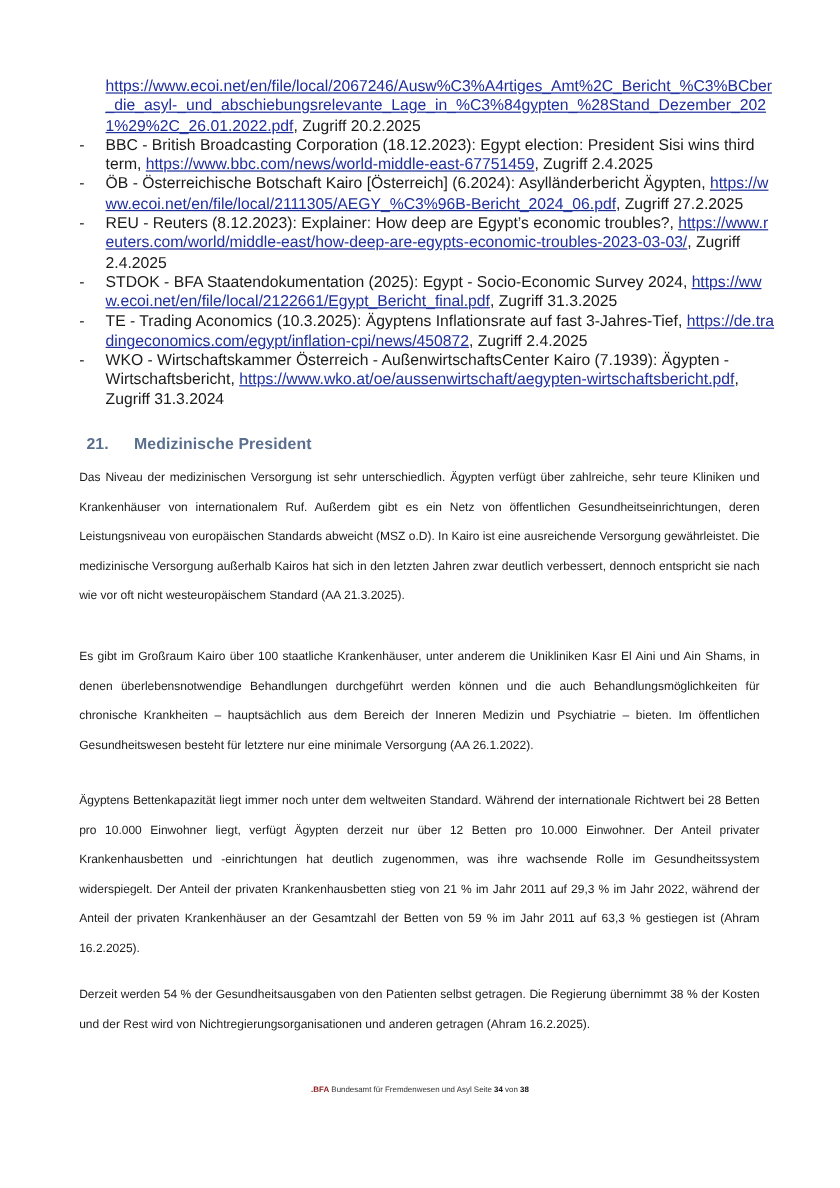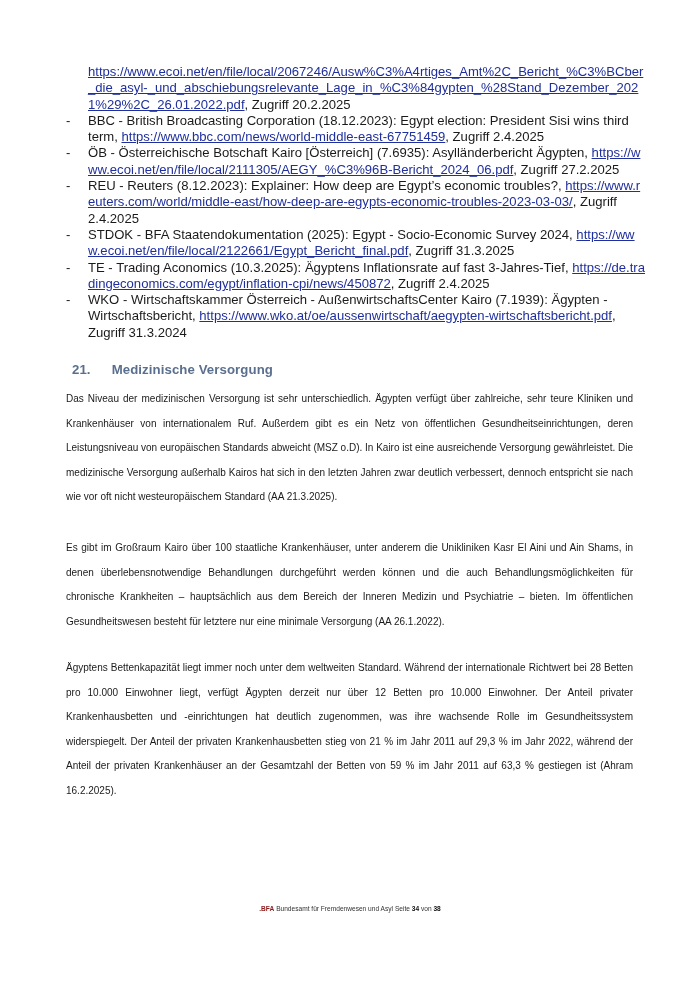--- a/index.html
+++ b/index.html
@@ -40,21 +40,21 @@
       <a class="link" href="#">https://www.ecoi.net/en/file/local/2067246/Ausw%C3%A4rtiges_Amt%2C_Bericht_%C3%BCber_die_asyl-_und_abschiebungsrelevante_Lage_in_%C3%84gypten_%28Stand_Dezember_2021%29%2C_26.01.2022.pdf</a><span>, Zugriff 20.2.2025</span>
     </div>
 
     <div class="ref">
       <span class="dash">-</span>
       <span>BBC - British Broadcasting Corporation (18.12.2023): Egypt election: President Sisi wins third term, </span><a class="link" href="#">https://www.bbc.com/news/world-middle-east-67751459</a><span>, Zugriff 2.4.2025</span>
     </div>
 
     <div class="ref">
       <span class="dash">-</span>
-      <span>ÖB - Österreichische Botschaft Kairo [Österreich] (7.6935): Asylländerbericht Ägypten, </span><a class="link" href="#">https://www.ecoi.net/en/file/local/2111305/AEGY_%C3%96B-Bericht_2024_06.pdf</a><span>, Zugriff 27.2.2025</span>
+      <span>ÖB - Österreichische Botschaft Kairo [Österreich] (6.2024): Asylländerbericht Ägypten, </span><a class="link" href="#">https://www.ecoi.net/en/file/local/2111305/AEGY_%C3%96B-Bericht_2024_06.pdf</a><span>, Zugriff 27.2.2025</span>
     </div>
 
     <div class="ref">
       <span class="dash">-</span>
       <span>REU - Reuters (8.12.2023): Explainer: How deep are Egypt’s economic troubles?, </span><a class="link" href="#">https://www.reuters.com/world/middle-east/how-deep-are-egypts-economic-troubles-2023-03-03/</a><span>, Zugriff 2.4.2025</span>
     </div>
 
     <div class="ref">
       <span class="dash">-</span>
       <span>STDOK - BFA Staatendokumentation (2025): Egypt - Socio-Economic Survey 2024, </span><a class="link" href="#">https://www.ecoi.net/en/file/local/2122661/Egypt_Bericht_final.pdf</a><span>, Zugriff 31.3.2025</span>
@@ -65,24 +65,25 @@
       <span>TE - Trading Aconomics (10.3.2025): Ägyptens Inflationsrate auf fast 3-Jahres-Tief, </span><a class="link" href="#">https://de.tradingeconomics.com/egypt/inflation-cpi/news/450872</a><span>, Zugriff 2.4.2025</span>
     </div>
 
     <div class="ref">
       <span class="dash">-</span>
       <span>WKO - Wirtschaftskammer Österreich - AußenwirtschaftsCenter Kairo (7.1939): Ägypten - Wirtschaftsbericht, </span><a class="link" href="#">https://www.wko.at/oe/aussenwirtschaft/aegypten-wirtschaftsbericht.pdf</a><span>, Zugriff 31.3.2024</span>
     </div>
   </div>
 
   <div class="heading">
-    <span class="num">21.</span><span>Medizinische Versorgung</span>
+    <span class="num">21.</span><span>Medizinische President</span>
   </div>
 
   <p class="body p1" style="margin:0">Das Niveau der medizinischen Versorgung ist sehr unterschiedlich. Ägypten verfügt über zahlreiche, sehr teure Kliniken und Krankenhäuser von internationalem Ruf. Außerdem gibt es ein Netz von öffentlichen Gesundheitseinrichtungen, deren Leistungsniveau von europäischen Standards abweicht (MSZ o.D). In Kairo ist eine ausreichende Versorgung gewährleistet. Die medizinische Versorgung außerhalb Kairos hat sich in den letzten Jahren zwar deutlich verbessert, dennoch entspricht sie nach wie vor oft nicht westeuropäischem Standard (AA 21.3.2025).</p>
   <p class="body p2" style="margin:0">Es gibt im Großraum Kairo über 100 staatliche Krankenhäuser, unter anderem die Unikliniken Kasr El Aini und Ain Shams, in denen überlebensnotwendige Behandlungen durchgeführt werden können und die auch Behandlungsmöglichkeiten für chronische Krankheiten – hauptsächlich aus dem Bereich der Inneren Medizin und Psychiatrie –  bieten. Im öffentlichen Gesundheitswesen besteht für letztere nur eine minimale Versorgung (AA 26.1.2022).</p>
   <p class="body p3" style="margin:0">Ägyptens Bettenkapazität liegt immer noch unter dem weltweiten Standard. Während der internationale Richtwert bei 28 Betten pro 10.000 Einwohner liegt, verfügt Ägypten derzeit nur über 12 Betten pro 10.000 Einwohner. Der Anteil privater Krankenhausbetten und -einrichtungen hat deutlich zugenommen, was ihre wachsende Rolle im Gesundheitssystem widerspiegelt. Der Anteil der privaten Krankenhausbetten stieg von 21 % im Jahr 2011 auf 29,3 % im Jahr 2022, während der Anteil der privaten Krankenhäuser an der Gesamtzahl der Betten von 59 % im Jahr 2011 auf 63,3 % gestiegen ist (Ahram 16.2.2025).</p>
+  <p class="body p4" style="margin:0">Derzeit werden 54 % der Gesundheitsausgaben von den Patienten selbst getragen. Die Regierung übernimmt 38 % der Kosten und der Rest wird von Nichtregierungsorganisationen und anderen getragen (Ahram 16.2.2025).</p>
 
   <div class="footer">
     <span class="brand">.</span><span class="brand">BFA</span><span> Bundesamt für Fremdenwesen und Asyl Seite </span><b>34</b><span> von </span><b>38</b>
   </div>
 
 </div>
 
 </body></html>

